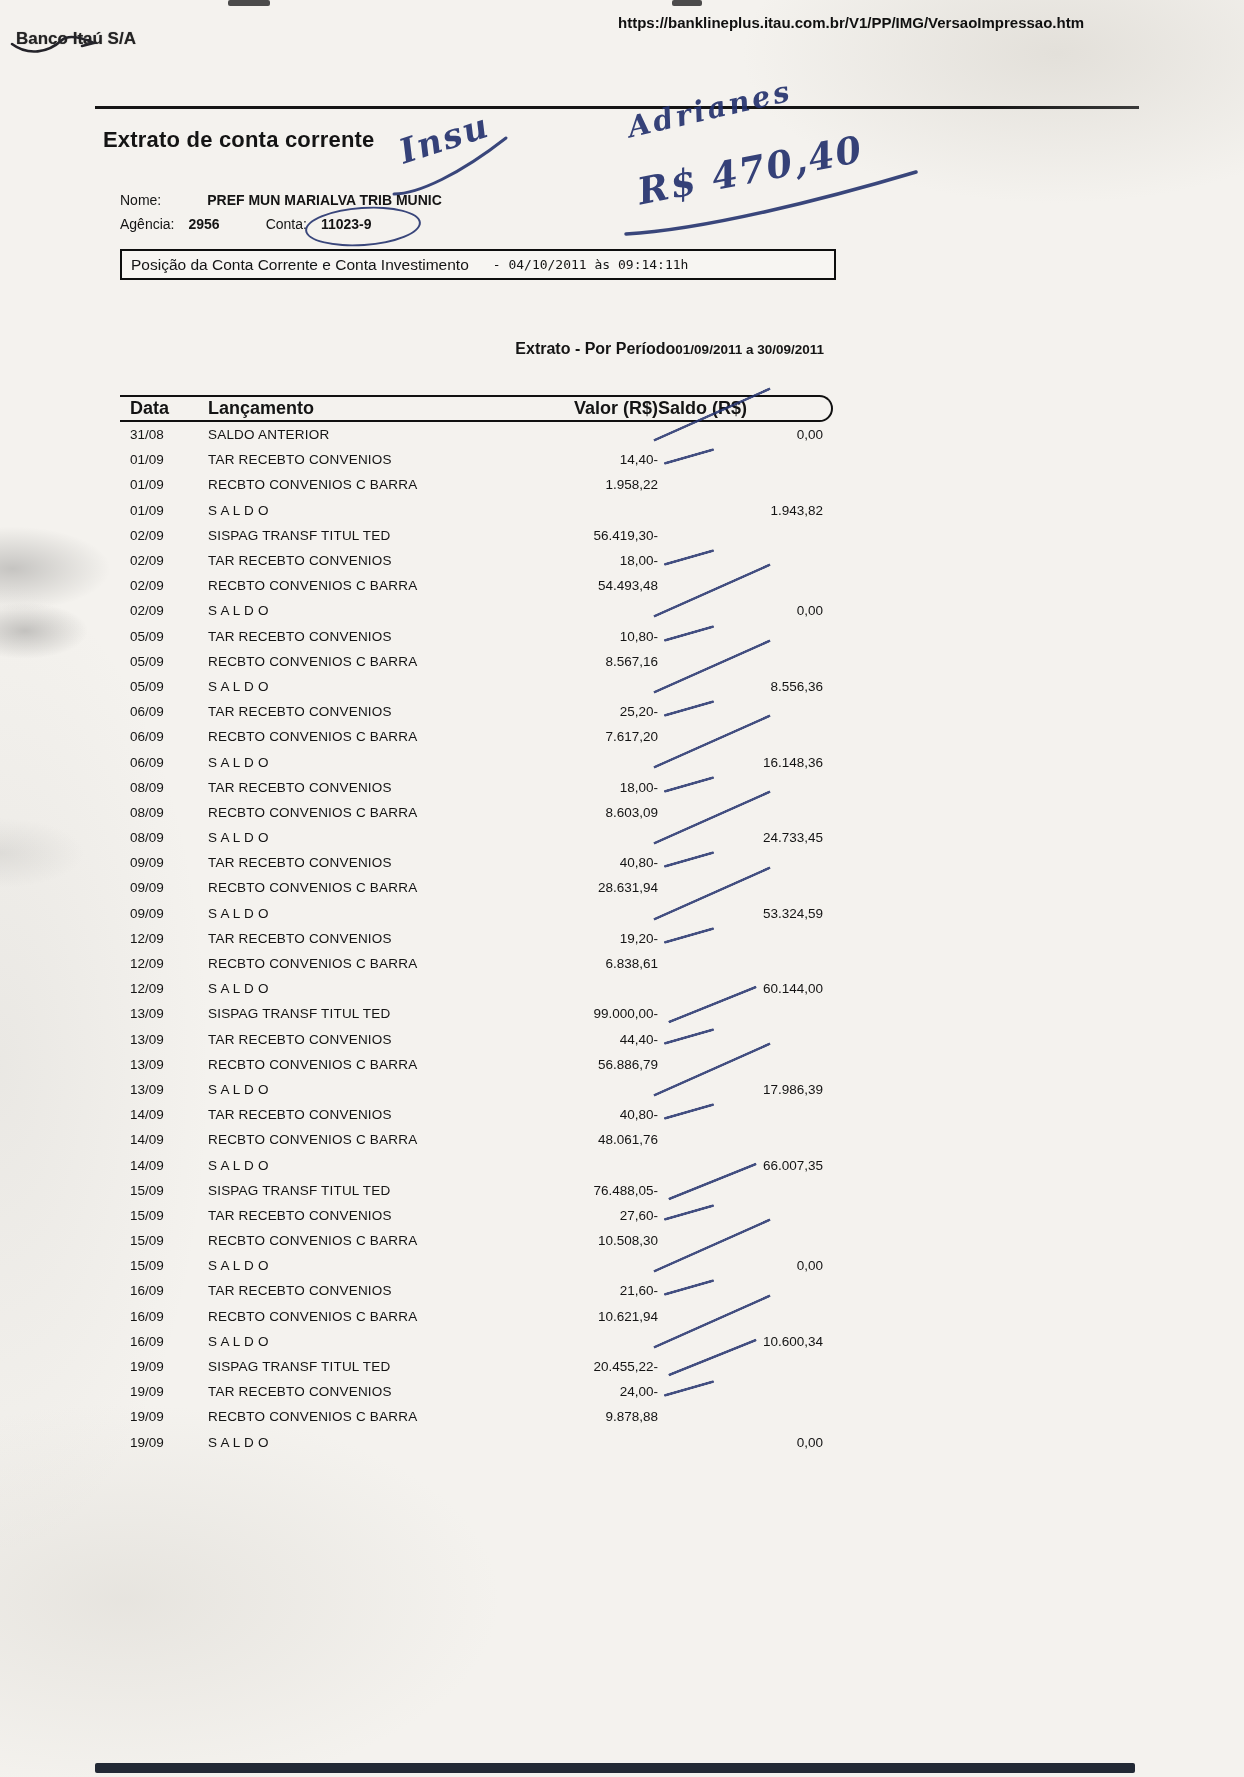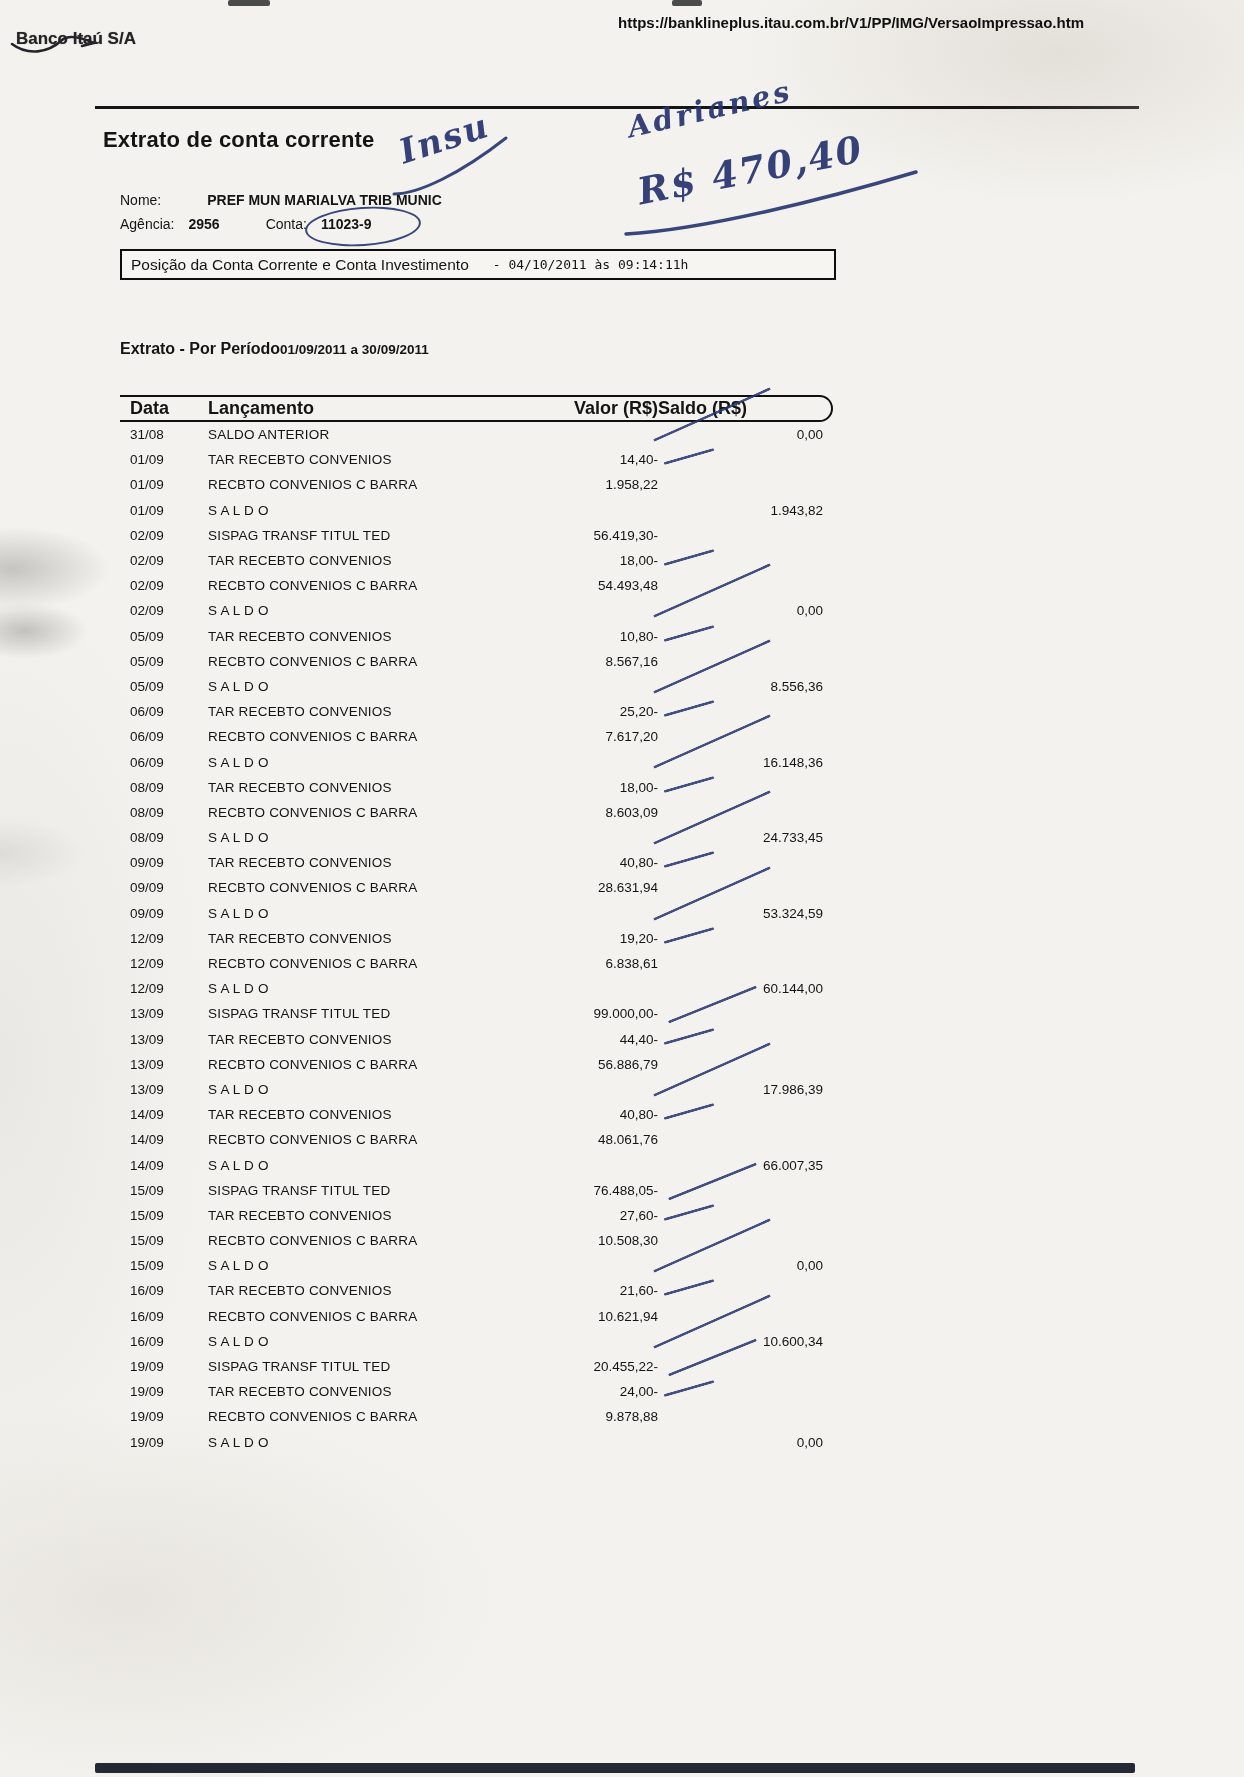--- a/index.html
+++ b/index.html
@@ -31,21 +31,21 @@
   .agencia-line{top:216px;}
   .sp1{display:inline-block;width:14px;} .sp2{display:inline-block;width:46px;}
   .conta-wrap{position:relative;display:inline-block;}
   .conta-circle{position:absolute;left:-16px;top:-9px;width:112px;height:35px;
     border:2.5px solid var(--ink,#25336e);border-radius:50%;transform:rotate(-4deg);opacity:.9;}
   .pos-box{left:120px;top:249px;width:716px;height:31px;border:2px solid #0e0e0e;
     display:flex;align-items:center;padding-left:9px;box-sizing:border-box;background:rgba(255,255,255,.25);}
   .pos-box .b{font-weight:normal;font-size:15.5px;}
   .pos-box .m{font-family:"DejaVu Sans Mono",monospace;font-size:13px;margin-left:24px;}
   
-  .section-line{left:120px;top:340px;width:713px;display:flex;justify-content:flex-start;align-items:baseline;}
+  .section-line{left:111px;top:340px;width:713px;display:flex;justify-content:flex-end;align-items:baseline;}
   .section-title{font-size:16px;font-weight:bold;}
   .period{font-size:13.5px;font-weight:bold;}
   
   .table{left:120px;top:395px;width:713px;}
   .thead{display:grid;grid-template-columns:88px 300px 150px 1fr;height:27px;align-items:center;
     border-top:2px solid #101010;border-bottom:2px solid #101010;border-right:2px solid #101010;
     border-radius:0 14px 14px 0;font-size:18px;font-weight:bold;box-sizing:border-box;}
   .thead .h-data{padding-left:10px;}
   .thead .h-valor{text-align:right;}
   .thead .h-saldo{text-align:left;padding-right:10px;}

